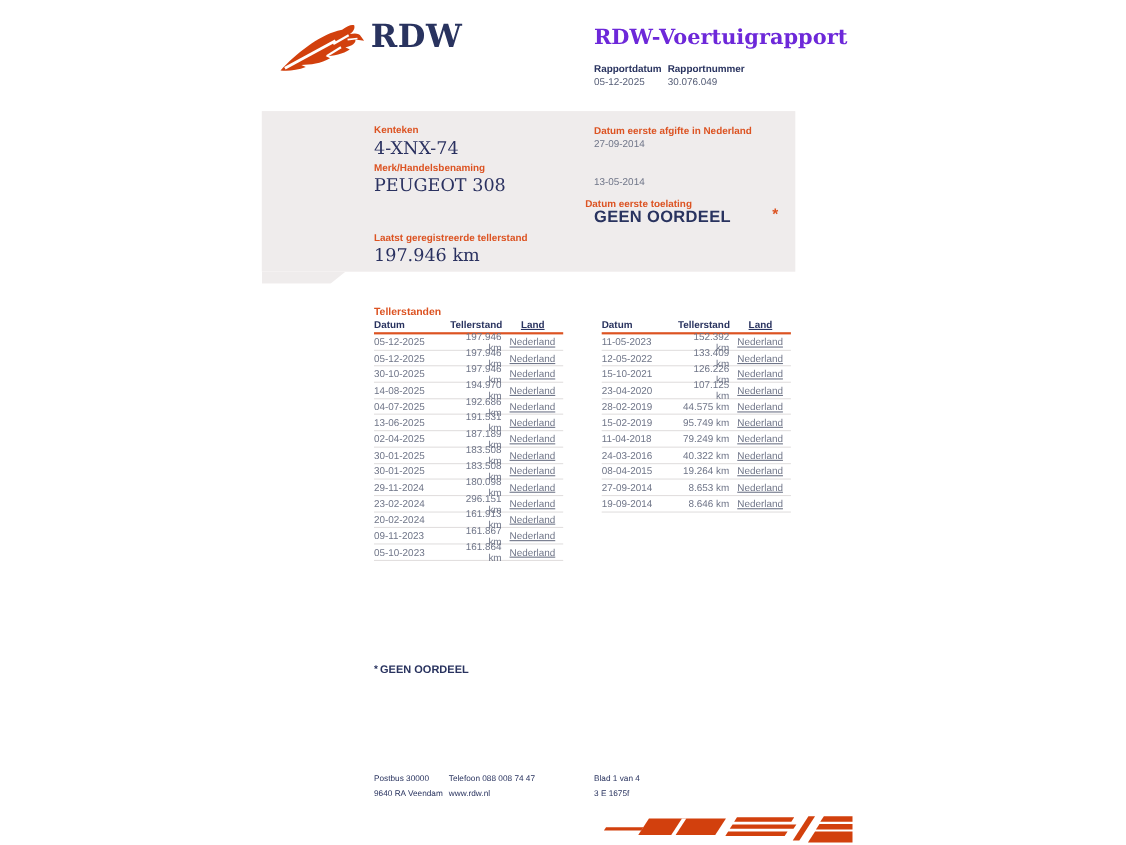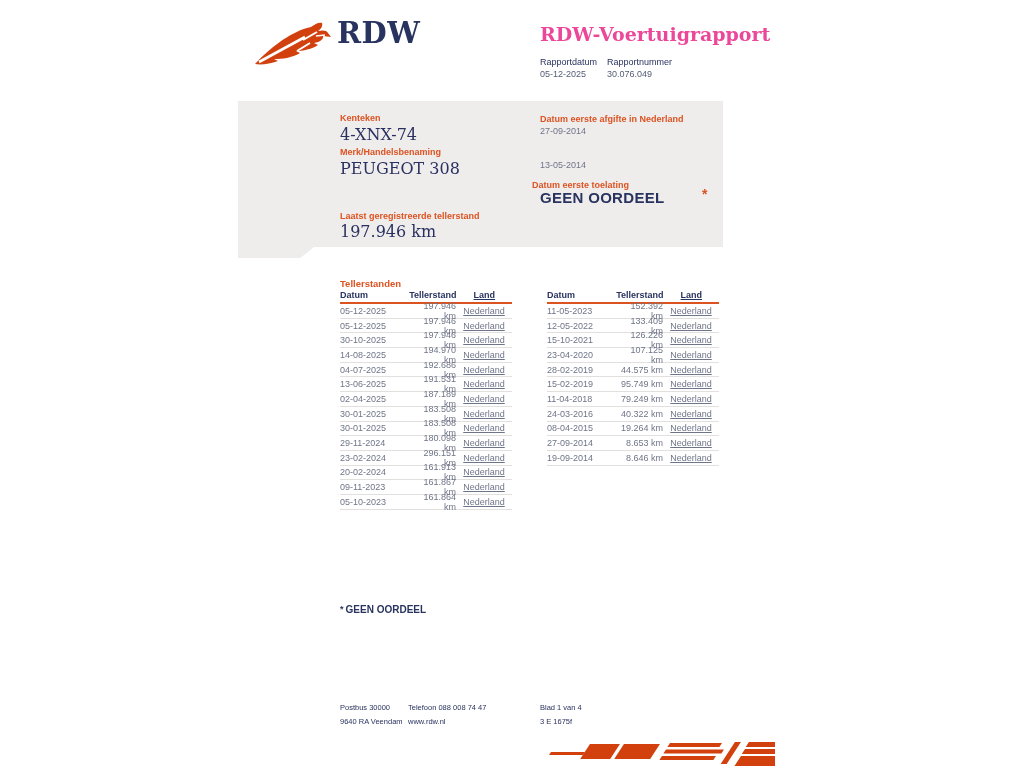--- a/index.html
+++ b/index.html
@@ -5,22 +5,22 @@
   * { margin:0; padding:0; box-sizing:border-box; }
   html,body { width:1024px; height:768px; background:#ffffff; }
   body { font-family:"Liberation Sans", sans-serif; }
   .page { position:relative; width:1024px; height:768px; overflow:hidden; background:#fff; }
 
   
   .logo-svg { position:absolute; left:253px; top:20px; }
   .logo-word { position:absolute; left:337px; top:16px; font-family:"DejaVu Serif", serif;
                font-weight:600; font-size:29px; color:#29335F; letter-spacing:0.5px; }
   .doc-title { position:absolute; left:540px; top:23px; font-family:"DejaVu Serif", serif;
-               font-weight:700; font-size:19px; color:#ec4899; }
-  .meta-label { position:absolute; top:57px; font-size:9px; font-weight:normal; color:#29335F; }
+               font-weight:700; font-size:19px; color:#6d28d9; }
+  .meta-label { position:absolute; top:57px; font-size:9px; font-weight:bold; color:#29335F; }
   .meta-value { position:absolute; top:69px; font-size:9px; color:#555D76; }
   .mcol1 { left:540px; } .mcol2 { left:607px; }
 
   
   .panel { position:absolute; left:238px; top:101px; width:485px; height:146px; background:#EFECEC; }
   .panel-tab { position:absolute; left:238px; top:247px; width:76px; height:11px; background:#EFECEC;
                clip-path:polygon(0 0, 100% 0, 82% 100%, 0 100%); }
   .fld-label { position:absolute; font-size:9px; font-weight:bold; color:#DC5322; }
   .fld-big   { position:absolute; font-family:"DejaVu Serif", serif; font-size:16px; color:#2A3160; }
   .fld-small { position:absolute; font-size:9px; color:#6F7588; }

